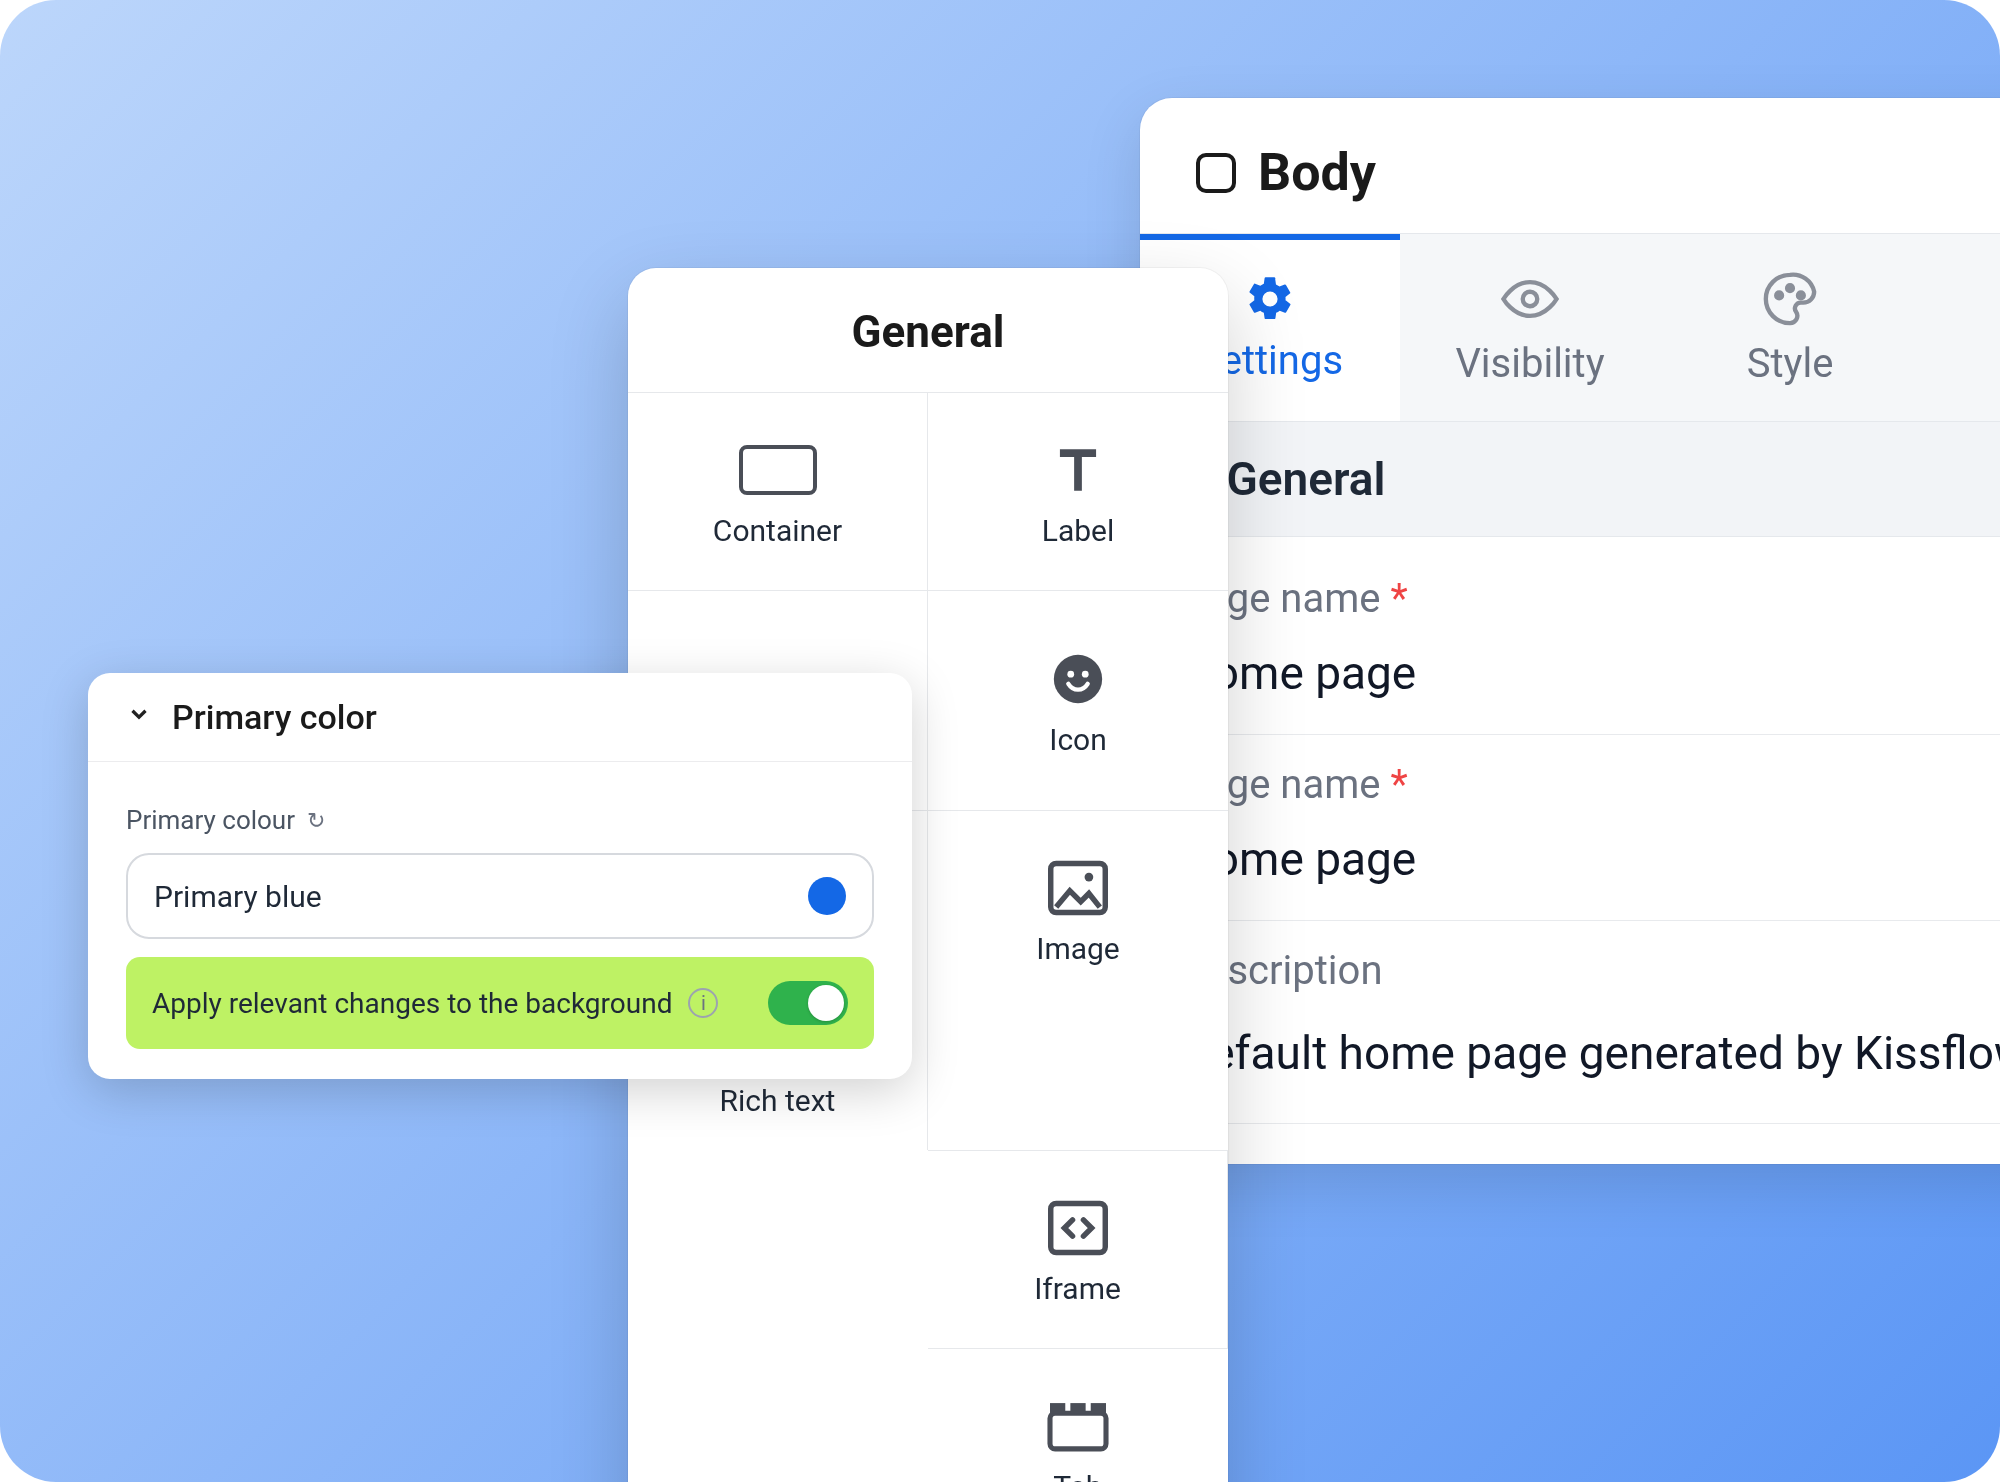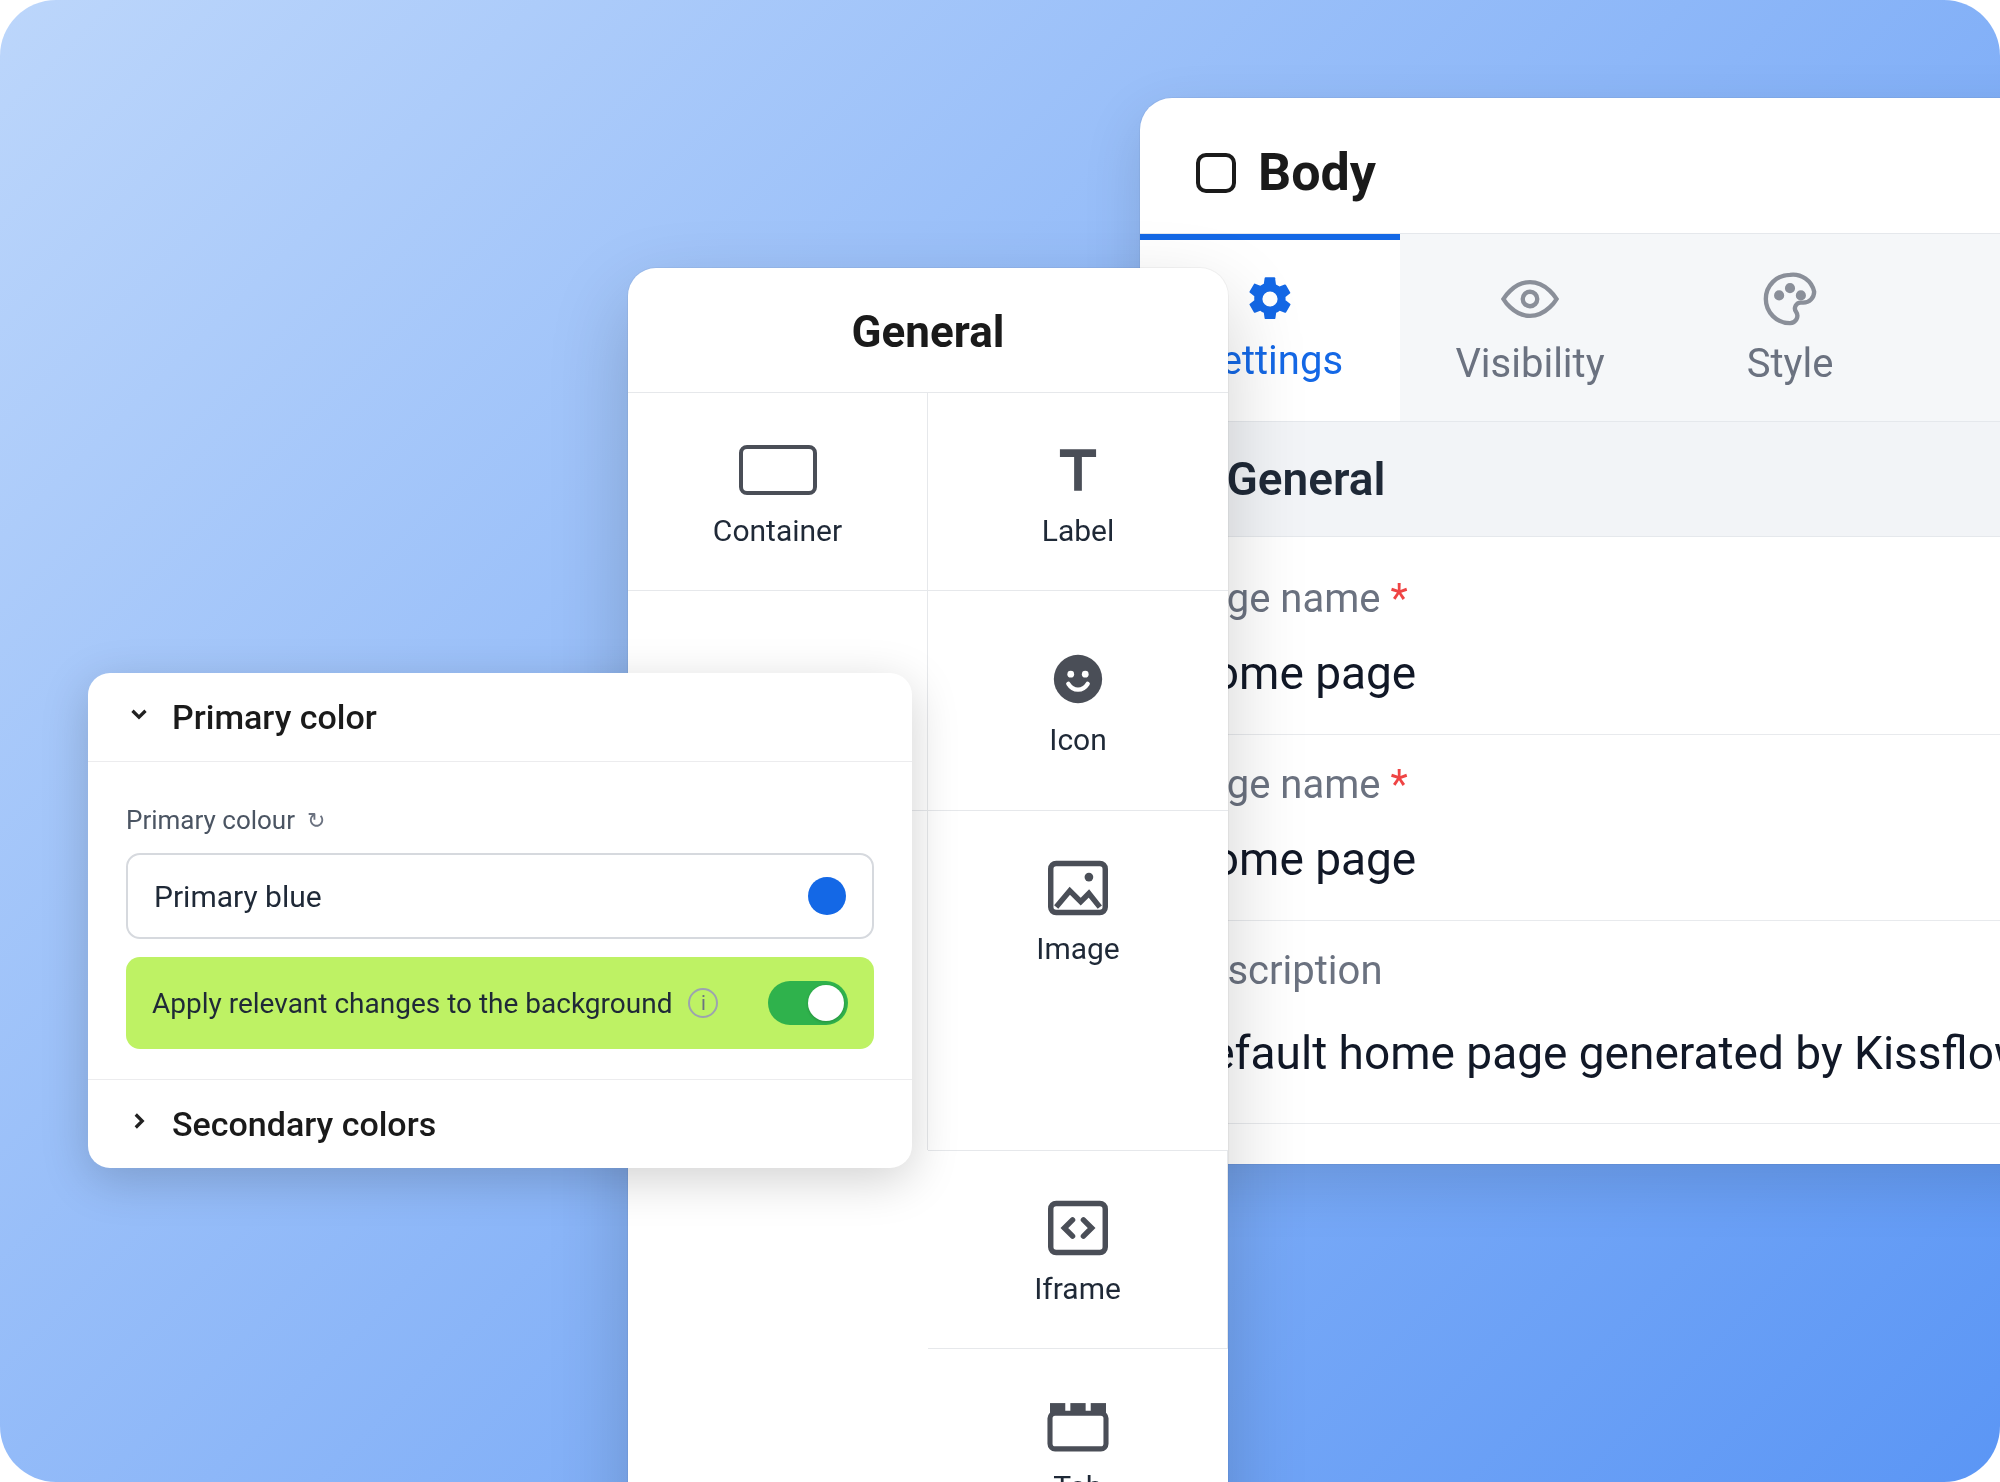--- a/index.html
+++ b/index.html
@@ -177,21 +177,21 @@
   .pf-body { padding: 15px 38px 30px 38px; border-top: 1px solid #ececee; }
   .pf-sub-label {
     font-size: 26px;
     color: #4b5563;
     margin: 28px 0 18px 0;
     display:flex; align-items:center; gap:12px;
   }
   .pf-reset { color:#6b7280; font-size:22px; }
   .pf-select {
     border: 2px solid #d6d9de;
-    border-radius: 14px;
+    border-radius: 23px;
     padding: 22px 26px;
     display: flex;
     align-items: center;
     justify-content: space-between;
     font-size: 30px;
     color: #1f2937;
     cursor: pointer;
   }
   .swatch {
     width: 38px; height: 38px; border-radius: 50%;
@@ -390,23 +390,15 @@
       <div class="pf-toggle-row">
         <span class="pf-toggle-text">
           <span>Apply relevant changes to the background</span>
           <span class="info-ico">i</span>
         </span>
         <span class="toggle">
           <span class="knob"></span>
         </span>
       </div>
     </div>
-    <div class="pf-row">
-      <span class="pf-chev">
-        <svg width="26" height="26" viewBox="0 0 24 24" fill="none" stroke="#222" stroke-width="3">
-            <polyline points="9 6 15 12 9 18"></polyline>
-          </svg>
-      </span>
-      <span class="pf-section-title">Secondary colors</span>
-    </div>
   </div>
 
 </div>
 
 </body></html>

